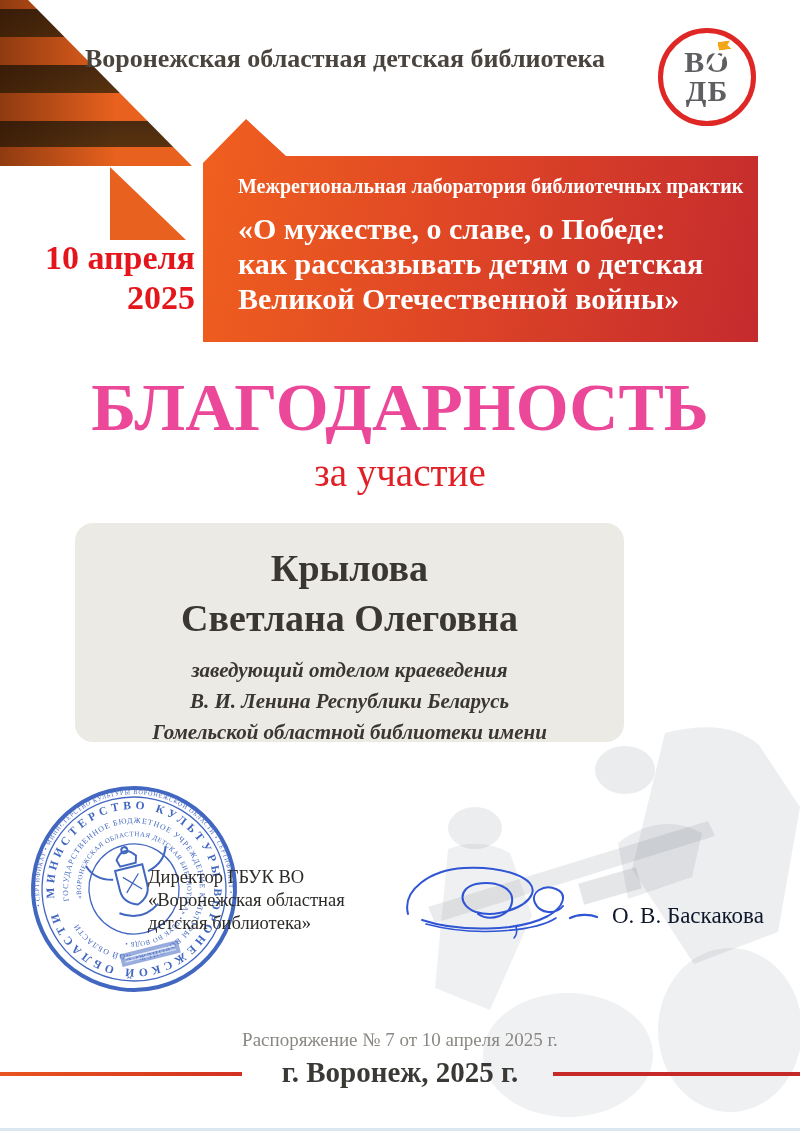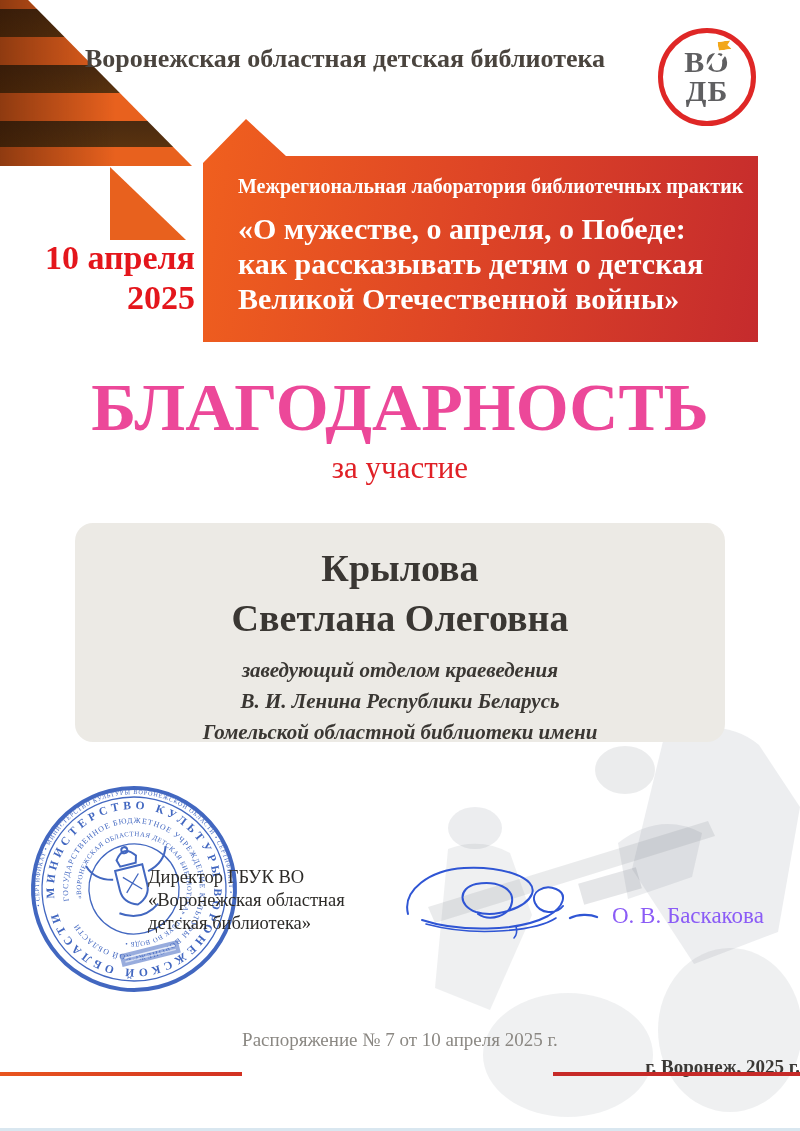--- a/index.html
+++ b/index.html
@@ -36,37 +36,37 @@
     left:203px;top:119px;width:555px;height:223px;z-index:2;
     clip-path:polygon(0 44px,43px 0,83px 37px,597px 37px,597px 223px,0 223px);
     background:linear-gradient(100deg,#F0601E 0%,#DE4526 48%,#C52B2D 100%);
   }
   .banner-label{position:absolute;left:35px;top:56px;font-size:20px;font-weight:700;color:#ffffff;}
   .banner-title{position:absolute;left:35px;top:92px;font-size:30px;font-weight:700;line-height:35px;color:#ffffff;}
   
   .event-date{left:0;right:605px;top:238px;text-align:right;font-size:34px;line-height:40px;font-weight:700;color:#E4161C;z-index:3;}
   
   .award-title{left:0;right:0;top:368px;text-align:center;font-size:68px;font-weight:700;color:#ec4899;z-index:3;}
-  .award-subtitle{left:0;right:0;top:450px;text-align:center;font-size:31px;font-weight:500;color:#E02026;z-index:3;}
+  .award-subtitle{left:0;right:0;top:450px;text-align:center;font-size:39px;font-weight:500;color:#E02026;z-index:3;}
   
-  .card{left:75px;top:523px;width:650px;height:219px;background:#ECEAE5;border-radius:18px;z-index:2;}
+  .card{left:75px;top:523px;width:549px;height:219px;background:#ECEAE5;border-radius:18px;z-index:2;}
   .card-name{margin-top:20px;text-align:center;font-size:38px;line-height:50px;font-weight:700;color:#3A3733;}
   .card-position{margin-top:12px;text-align:center;font-size:21px;line-height:31px;font-weight:700;font-style:italic;color:#3A3733;}
   
   .photo{left:370px;top:725px;width:430px;height:403px;z-index:1;}
   
   .stamp{left:28px;top:783px;width:212px;height:212px;z-index:3;}
   
   .director{left:148px;top:866px;width:260px;font-size:18.5px;line-height:23px;font-weight:500;color:#2D2B28;z-index:4;}
   
   .signature{left:398px;top:856px;width:210px;height:92px;z-index:4;}
-  .signer-name{left:612px;top:903px;font-size:23px;color:#8b5cf6;z-index:4;}
+  .signer-name{left:612px;top:903px;font-size:23px;color:#0f172a;z-index:4;}
   
   .footer-order{left:0;right:0;top:1029px;text-align:center;font-size:19px;color:#8B8883;z-index:3;}
-  .footer-city{left:0;right:0;top:1056px;text-align:right;font-size:19px;font-weight:700;color:#3B3936;z-index:3;}
+  .footer-city{left:0;right:0;top:1056px;text-align:center;font-size:29px;font-weight:700;color:#3B3936;z-index:3;}
   .line-left{left:0;top:1072px;width:242px;height:4px;background:linear-gradient(90deg,#E8551E,#D23122);z-index:3;}
   .line-right{left:553px;right:0;top:1072px;height:4px;background:#C62A28;z-index:3;}
   .bottom-strip{left:0;right:0;bottom:0;height:3px;background:#D9E7F0;z-index:5;}
 </style>
 </head>
 <body>
 
 <div class="page">
 
   <div class="abs corner-stripes"></div>
@@ -80,21 +80,21 @@
       <div>ДБ</div>
     </div>
     <div class="logo-slash s1"></div>
     <div class="logo-slash s2"></div>
     <div class="logo-flag"></div>
   </div>
 
   <div class="abs banner">
     <div class="banner-label">Межрегиональная лаборатория библиотечных практик</div>
     <div class="banner-title">
-      <div>«О мужестве, о апреля, о Победе:</div>
+      <div>«О мужестве, о славе, о Победе:</div>
       <div>как рассказывать детям о детская</div>
       <div>Великой Отечественной войны»</div>
     </div>
   </div>
 
   <div class="abs event-date">
     <div>10 апреля</div>
     <div>2025</div>
   </div>
 

